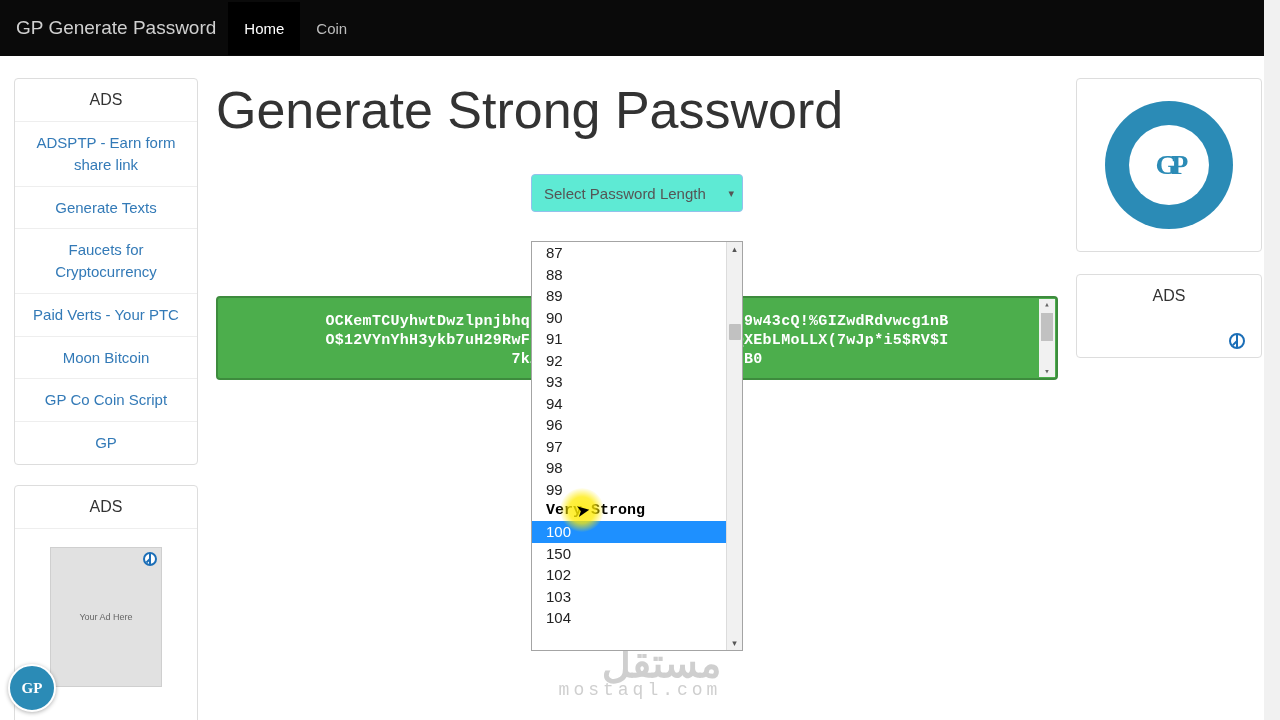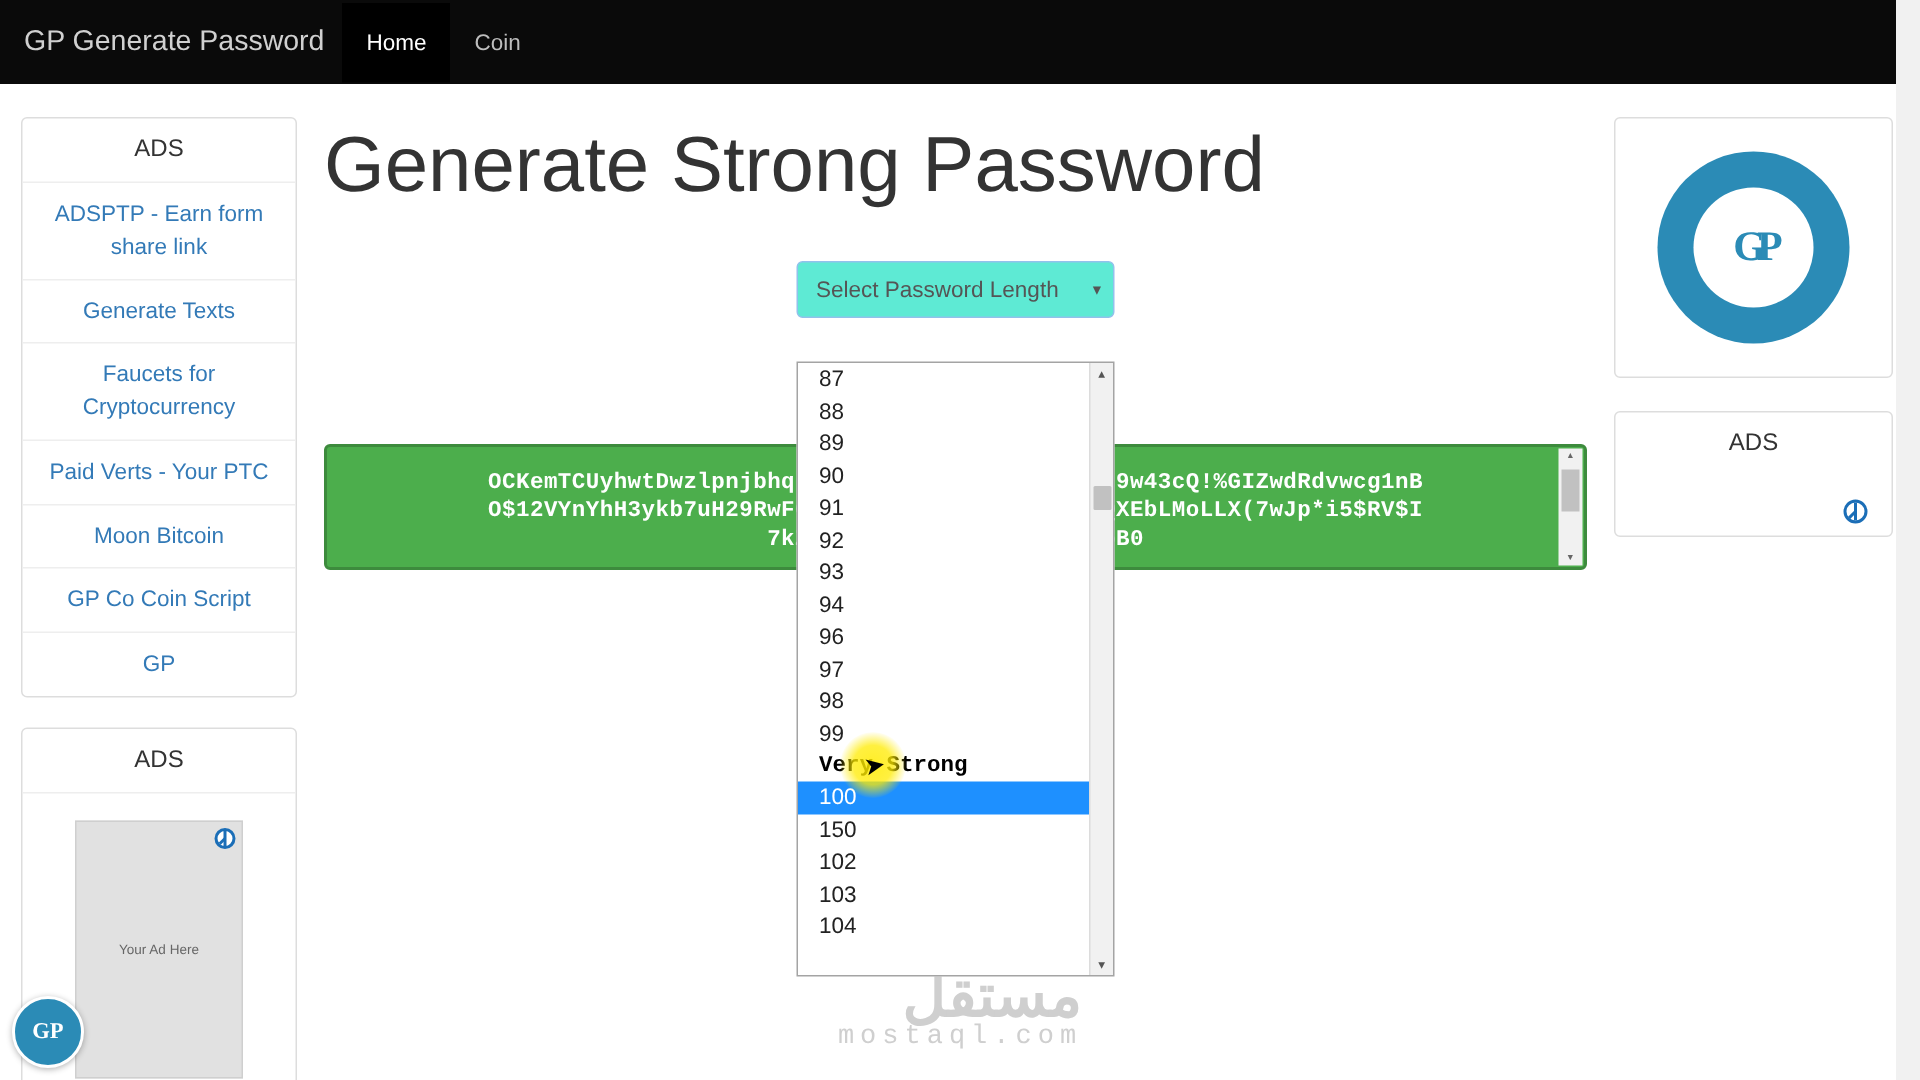--- a/index.html
+++ b/index.html
@@ -73,21 +73,21 @@
   padding: 10px 8px;
   color: #337ab7;
   text-decoration: none;
   font-size: 15px;
   border-top: 1px solid #eeeeee;
   line-height: 1.45;
 }
 .list-group a:first-child { border-top: none; }
 .ad-box {
   width: 112px;
-  height: 172px;
+  height: 140px;
   margin: 18px auto 36px;
   background: #e1e1e1;
   border: 1px solid #cfcfcf;
   position: relative;
   display: flex;
   align-items: center;
   justify-content: center;
   font-size: 9px;
   color: #666;
 }

